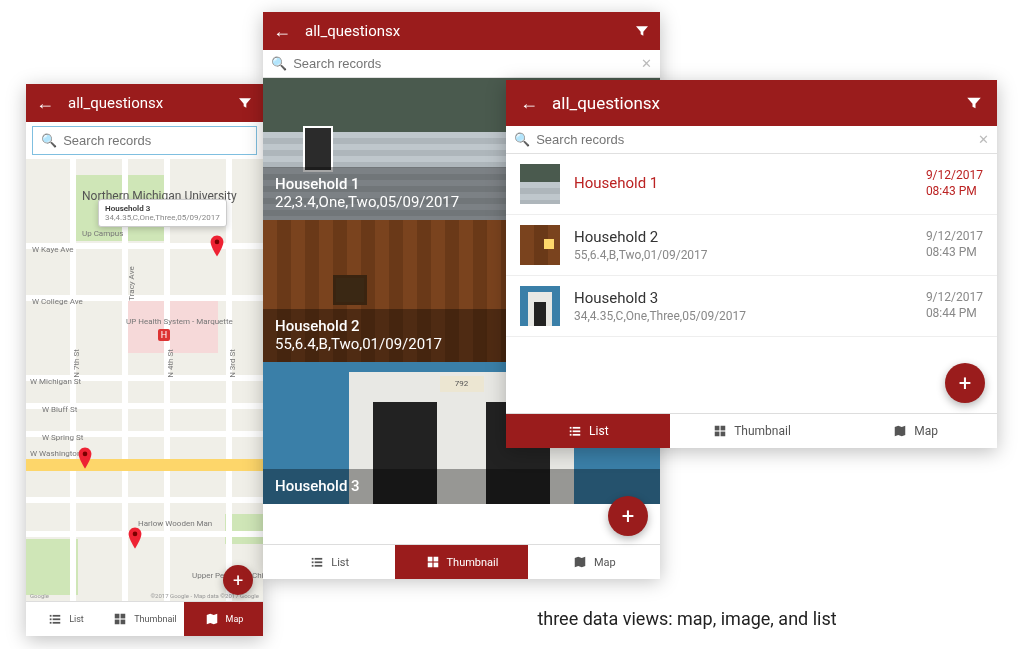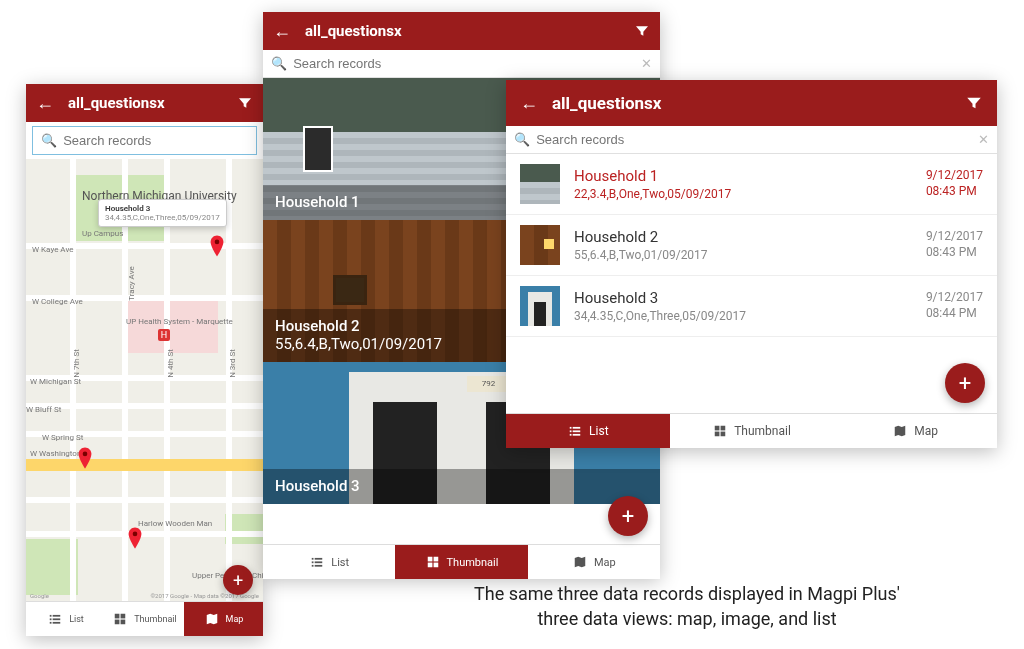--- a/index.html
+++ b/index.html
@@ -20,21 +20,21 @@
     }
     .header {
       background: #9a1c1c;
       color: #fff;
       display: flex;
       align-items: center;
       padding: 8px 10px;
       font-size: 15px;
     }
     .header .back { margin-right: 14px; font-size: 18px; cursor: pointer; }
-    .header .title { flex: 1; font-weight: bold; }
+    .header .title { flex: 1; }
     .header .filter { font-size: 16px; cursor: pointer; }
     .searchbar {
       display: flex;
       align-items: center;
       padding: 6px 8px;
       border-bottom: 1px solid #e0e0e0;
       font-size: 13px;
       color: #666;
       background: #fff;
     }
@@ -126,21 +126,21 @@
       background: repeating-linear-gradient(#bfc7cc 0 6px,#aeb6bb 6px 12px); }
     .win { position: absolute; width:30px; height:46px; background:#2b2b2b; border:2px solid #fff; top:48px; }
     
     .wood { position: absolute; inset:0;
       background: repeating-linear-gradient(90deg,#7a431e 0 14px,#6a3918 14px 28px); }
     .nightwin { position:absolute; width:34px; height:30px; background:#ffd86b; border:3px solid #3a2410; top:55px; }
     
     .bluewall { position:absolute; inset:0; background:#3a7fa8; }
     .whitepatch { position:absolute; background:#e8e8e4; }
     .doorway { position:absolute; background:#222; }
-    .plaque { position:absolute; width:44px; height:16px; background:#ece6d2; top:14px; left:50%; transform:translateX(-50%); font-size:8px; color:#555; text-align:center; line-height:16px;margin-left:27px;}
+    .plaque { position:absolute; width:44px; height:16px; background:#ece6d2; top:14px; left:50%; transform:translateX(-50%); font-size:8px; color:#555; text-align:center; line-height:16px;}
     .thumb-space { flex:1; background:#fff; min-height:40px; position:relative; }
     
     .list-body { flex:1; background:#fff; }
     .row {
       display:flex; align-items:center;
       padding: 10px 14px;
       border-bottom: 1px solid #eee;
       cursor: pointer;
     }
     .row .thumb { width:40px; height:40px; margin-right:14px; background:#888; position:relative; overflow:hidden; }
@@ -200,21 +200,21 @@
     <div class="road h big" style="top:300px;"></div>
     <div class="road h" style="top:338px;"></div>
     <div class="road h" style="top:372px;"></div>
 
     <div class="lbl big" style="left:56px; top:30px; width:86px; text-align:center;">Northern Michigan University</div>
     <div class="lbl" style="left:56px; top:70px;">Up Campus</div>
     <div class="lbl" style="left:100px; top:158px; width:90px; text-align:center;">UP Health System - Marquette</div>
     <div class="lbl" style="left:6px; top:86px;text-align:right;">W Kaye Ave</div>
     <div class="lbl" style="left:6px; top:138px;">W College Ave</div>
     <div class="lbl" style="left:4px; top:218px;">W Michigan St</div>
-    <div class="lbl" style="left:0; top:246px;">W Bluff St</div>
+    <div class="lbl" style="left:16px; top:246px;">W Bluff St</div>
     <div class="lbl" style="left:4px; top:274px;margin-left:12px;">W Spring St</div>
     <div class="lbl" style="left:4px; top:290px;">W Washington St</div>
     <div class="lbl" style="left:112px; top:360px;">Harlow Wooden Man</div>
     <div class="lbl" style="left:166px; top:412px; width:66px;">Upper Peninsula Children's Museum</div>
     <div class="lbl" style="left:36px; top:200px; transform:rotate(-90deg);">N 7th St</div>
     <div class="lbl" style="left:130px; top:200px; transform:rotate(-90deg);">N 4th St</div>
     <div class="lbl" style="left:192px; top:200px; transform:rotate(-90deg);">N 3rd St</div>
     <div class="lbl" style="left:88px; top:120px; transform:rotate(-90deg);">Tracy Ave</div>
 
     <div style="position:absolute; left:132px; top:170px; width:12px; height:12px; background:#d33; border-radius:2px; color:#fff; font-size:9px; text-align:center; line-height:12px;">H</div>
@@ -299,20 +299,21 @@
     <div class="thumb-item">
       <div class="thumb-scene">
         <div class="sky"></div>
         <div class="roof"></div>
         <div class="wall"></div>
         <div class="win" style="left:40px;"></div>
         <div class="win" style="right:40px;"></div>
       </div>
       <div class="overlay">
         <div class="ot">Household 1</div>
+        <div class="os">22,3.4,One,Two,05/09/2017</div>
       </div>
     </div>
 
     <div class="thumb-item">
       <div class="thumb-scene">
         <div class="wood"></div>
         <div class="nightwin" style="right:60px;"></div>
         <div class="nightwin" style="left:70px; background:#3a2814;"></div>
       </div>
       <div class="overlay">
@@ -387,21 +388,20 @@
   <div class="list-body" style="position:relative; display:flex; flex-direction:column;">
 
     <div class="row active">
       <div class="thumb">
         <div class="sky"></div>
           <div class="roof" style="height:45%;"></div>
         <div class="wall" style="top:45%;"></div>
       </div>
       <div class="info">
         <div class="title">Household 1</div>
-        <div class="sub">22,3.4,B,One,Two,05/09/2017</div>
       </div>
       <div class="meta">
         <div>9/12/2017</div>
         <div>08:43 PM</div>
       </div>
     </div>
 
     <div class="row">
       <div class="thumb">
         <div class="wood"></div>
@@ -462,15 +462,14 @@
     <div class="tab">
       <svg class="tab-icon" viewBox="0 0 24 24" fill="currentColor">
           <path d="M3 5l6-2 6 2 6-2v16l-6 2-6-2-6 2z"></path>
         </svg>
       <span>Map</span>
     </div>
   </div>
 </div>
 
 <div class="caption">
-  <div>The same three data records displayed in Magpi Plus'</div>
   <div>three data views: map, image, and list</div>
 </div>
 
 </body></html>

